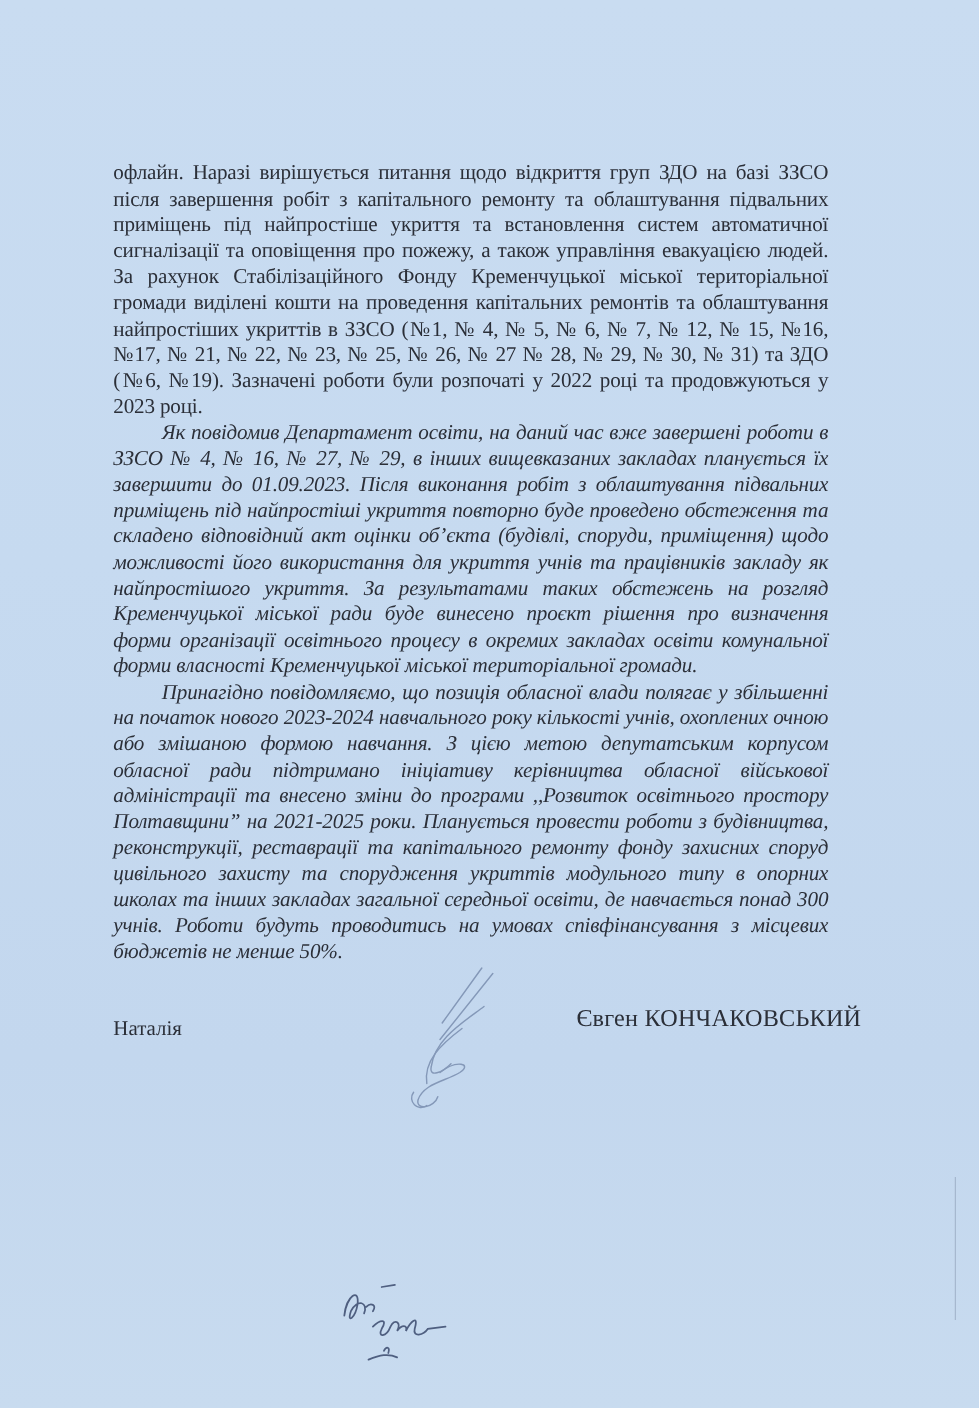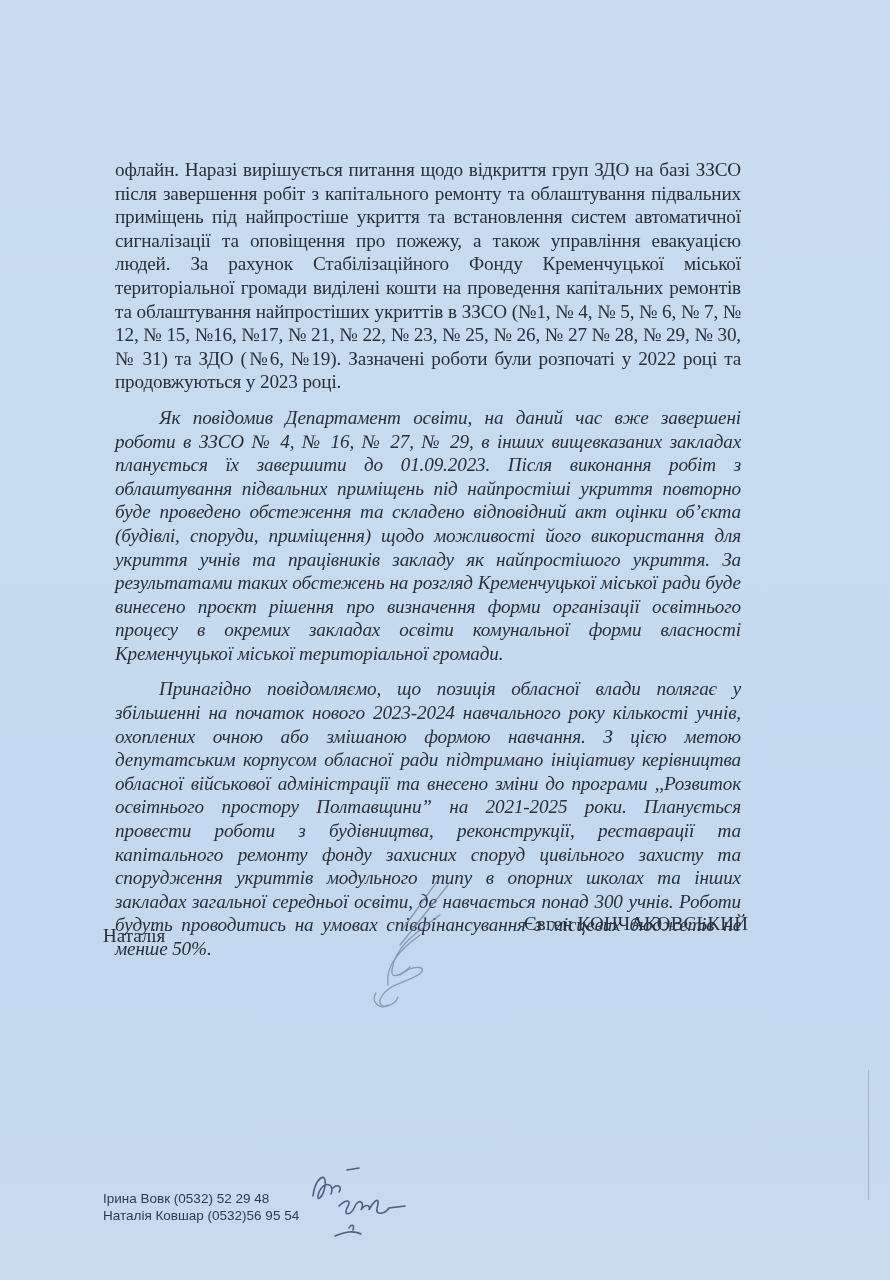--- a/index.html
+++ b/index.html
@@ -33,37 +33,37 @@
     position: absolute;
     left: 103px;
     top: 146px;
     width: 650px;
     font-size: 19.2px;
     line-height: 23.6px;
     text-align: justify;
     letter-spacing: -0.15px;
   }
   .body-text p {
-    margin: 12px;
+    margin: 0;
   }
   .body-text p.indent {
     text-indent: 44px;
     font-style: italic;
   }
   .sig-title {
     position: absolute;
     left: 103px;
     top: 925px;
     font-size: 19px;
   }
   .sig-name {
     position: absolute;
     left: 524px;
     top: 913px;
-    font-size: 19px;
+    font-size: 22px;
     letter-spacing: 0.2px;
   }
   .signature {
     position: absolute;
     left: 340px;
     top: 875px;
     width: 120px;
     height: 140px;
   }
   .contacts {
@@ -105,24 +105,20 @@
       <path d="M80 60 C 60 75, 45 90, 48 110"></path>
       <path d="M60 100 C 75 88, 90 92, 78 100 C 65 108, 45 110, 40 125 C 38 135, 55 132, 58 122"></path>
       <path d="M36 118 C 30 126, 40 136, 48 130"></path>
     </g>
   </svg>
 
   <div class="sig-name">Євген  КОНЧАКОВСЬКИЙ</div>
 
   <div class="paper-edge"></div>
 
-  <div class="contacts">
-    <div>Ірина Вовк  (0532) 52 29 48</div>
-    <div>Наталія Ковшар (0532)56 95 54</div>
-  </div>
 
   <svg class="initials" viewBox="0 0 120 90" style="left:305px; top:1158px;">
     <g fill="none" stroke="#4f5f80" stroke-width="1.6" stroke-linecap="round">
       <path d="M8 38 C 10 20, 22 12, 20 28 C 18 40, 10 46, 14 34 C 20 22, 30 26, 26 36 M28 30 C 32 26, 38 28, 34 34"></path>
       <path d="M42 12 L 54 10"></path>
       <path d="M34 48 C 40 42, 48 40, 42 50 C 38 58, 46 58, 50 48 C 54 40, 60 44, 56 52 C 60 46, 66 46, 64 52 C 68 44, 76 36, 72 50 C 70 58, 80 56, 84 50 L 100 48"></path>
       <path d="M30 78 C 40 74, 48 72, 56 76"></path>
       <path d="M44 70 C 46 66, 50 66, 48 72"></path>
     </g>
   </svg>

